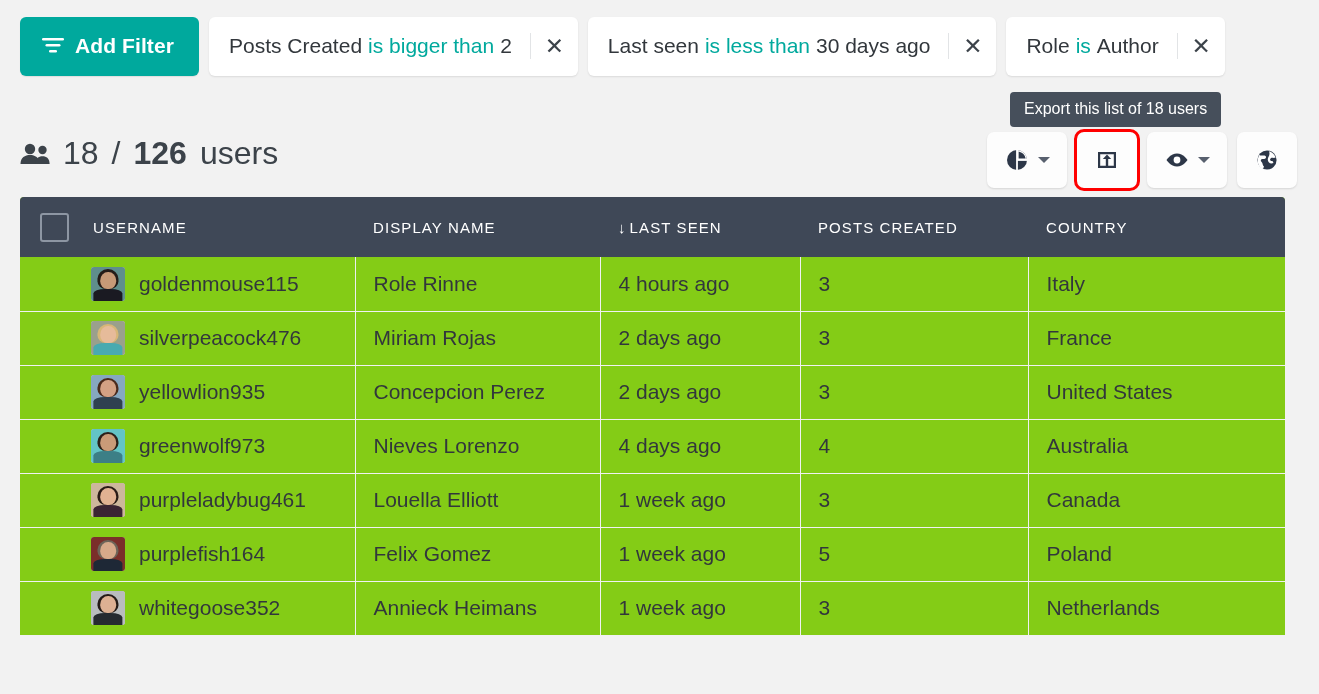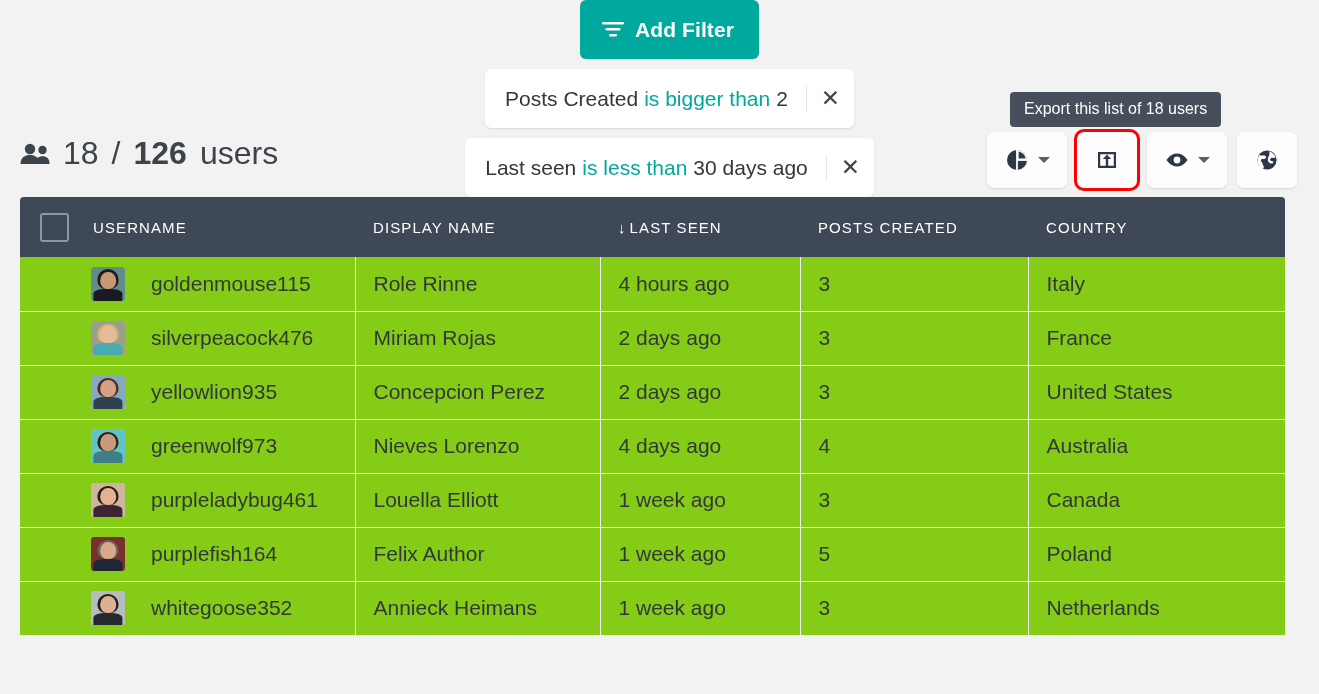--- a/index.html
+++ b/index.html
@@ -11,21 +11,20 @@
   }
   #app { position: relative; width: 1319px; height: 694px; }
 
   
   .filter-bar {
     position: absolute; left: 0; top: 0;
     width: 1319px; height: 92px;
     display: flex; align-items: center;
     padding-left: 20px;
     gap: 10px;
-    flex-direction: column;
   }
   .add-filter-btn {
     display: flex; align-items: center; justify-content: center;
     gap: 11px;
     height: 59px; padding: 0 25px 0 22px;
     background: #00a99d;
     border-radius: 6px;
     color: #ffffff;
     font-size: 21px; font-weight: bold;
     letter-spacing: .1px;
@@ -139,21 +138,21 @@
     color: #32373c;
     border-bottom: 1px solid #f0f1f2;
     border-right: 1px solid #f0f1f2;
     padding: 0 0 0 18px;
     vertical-align: middle;
     white-space: nowrap;
   }
   tbody td.cell-check { border-right: none; padding-left: 20px; }
   tbody td.cell-username { border-right: 1px solid #eceef0; padding-left: 0; }
   tbody td.cell-country { border-right: none; margin-left: 16px; }
-  .user-cell { display: flex; align-items: center; gap: 26px; padding-left: 16px; }
+  .user-cell { display: flex; align-items: center; gap: 14px; padding-left: 16px; }
   .avatar {
     width: 34px; height: 34px; border-radius: 3px;
     flex: none; overflow: hidden; position: relative;
     background: #c9ccd1;
   }
   .avatar .sky { position: absolute; inset: 0; }
   .avatar .head {
     position: absolute; left: 50%; top: 14%;
     width: 46%; height: 50%; border-radius: 50% 50% 45% 45%;
     transform: translateX(-50%);
@@ -402,21 +401,21 @@
               <div class="user-cell">
                 <div class="avatar">
                   <div class="sky" style="background:#7a2f2a"></div>
                   <div class="hair" style="background:#6d6459"></div>
                   <div class="head" style="background:#d7a98a"></div>
                   <div class="body" style="background:#1e2836"></div>
                 </div>
                 <span>purplefish164</span>
               </div>
             </td>
-            <td>Felix Author</td>
+            <td>Felix Gomez</td>
             <td>1 week ago</td>
             <td>5</td>
             <td class="cell-country">Poland</td>
           </tr>
           <tr>
             <td class="cell-check"></td>
             <td class="cell-username">
               <div class="user-cell">
                 <div class="avatar">
                   <div class="sky" style="background:#b9bcbe"></div>

